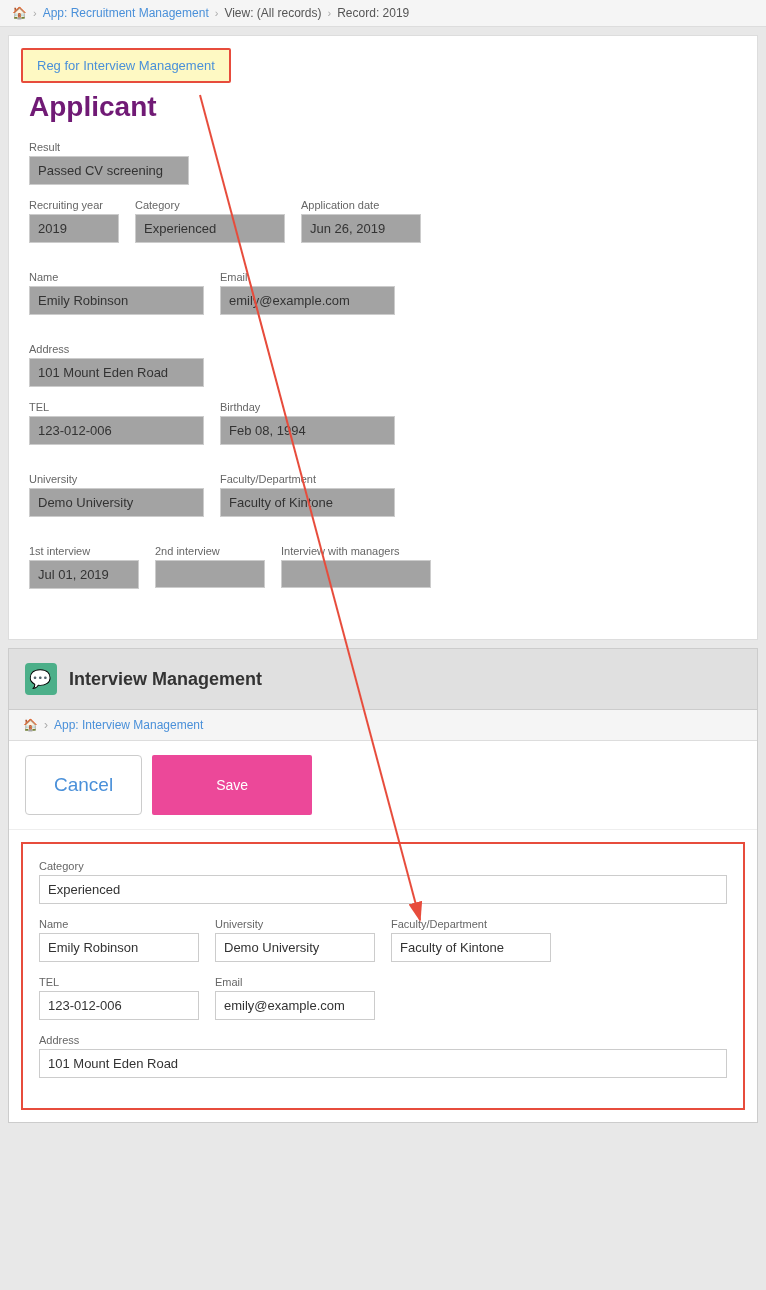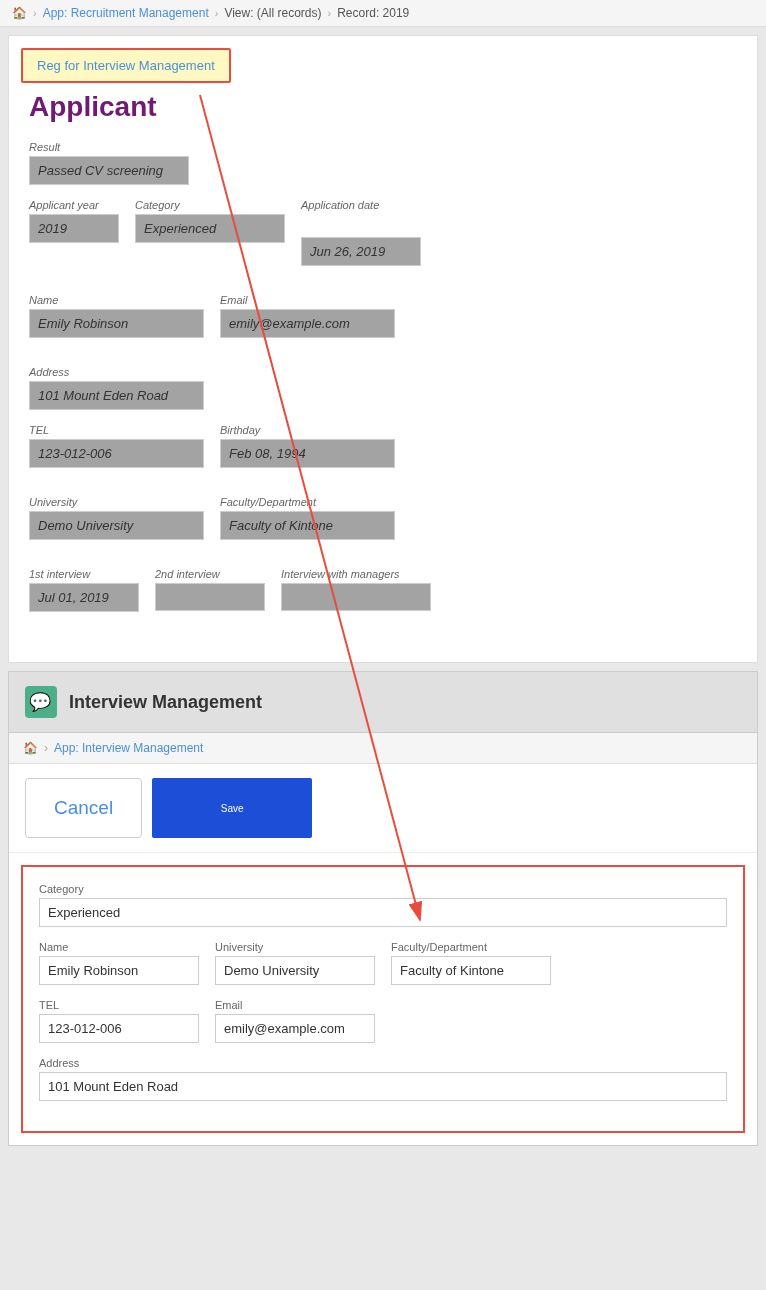--- a/index.html
+++ b/index.html
@@ -63,21 +63,20 @@
 
     .section-title {
       font-size: 28px;
       font-weight: bold;
       color: #701a75;
       margin-bottom: 18px;
     }
 
     .field-group {
       margin-bottom: 14px;
-      font-style: italic;
     }
     .field-label {
       font-size: 11px;
       color: #666;
       margin-bottom: 3px;
     }
     .field-value {
       border: 1px solid #ccc;
       padding: 6px 8px;
       font-size: 13px;
@@ -154,24 +153,24 @@
       background: #fff;
       border: 1px solid #ccc;
       color: #4a90d9;
       font-size: 19px;
       cursor: pointer;
       border-radius: 4px;
       min-width: 110px;
     }
     .btn-save {
       padding: 10px 28px;
-      background: #1d4ed8;
+      background: #ec4899;
       border: none;
       color: #fff;
-      font-size: 10px;
+      font-size: 14px;
       cursor: pointer;
       border-radius: 2px;
       min-width: 160px;
     }
 
     .interview-form {
       border: 2px solid #e74c3c;
       margin: 12px;
       padding: 16px;
     }
@@ -242,30 +241,30 @@
     <div class="applicant-section">
       <div class="section-title">Applicant</div>
 
       <div class="field-group">
         <div class="field-label">Result</div>
         <div class="field-value field-value-w100">Passed CV screening</div>
       </div>
 
       <div class="row-3col">
         <div class="field-group">
-          <div class="field-label">Applicant year</div>
+          <div class="field-label">Recruiting year</div>
           <div class="field-value" style="min-width:90px;">2019</div>
         </div>
         <div class="field-group">
           <div class="field-label">Category</div>
           <div class="field-value" style="min-width:150px;">Experienced</div>
         </div>
         <div class="field-group">
           <div class="field-label">Application date</div>
-          <div class="field-value" style="min-width:120px;margin-top:23px;">Jun 26, 2019</div>
+          <div class="field-value" style="min-width:120px;">Jun 26, 2019</div>
         </div>
       </div>
 
       <div class="row-2col">
         <div class="field-group">
           <div class="field-label">Name</div>
           <div class="field-value" style="min-width:175px;">Emily Robinson</div>
         </div>
         <div class="field-group">
           <div class="field-label">Email</div>

